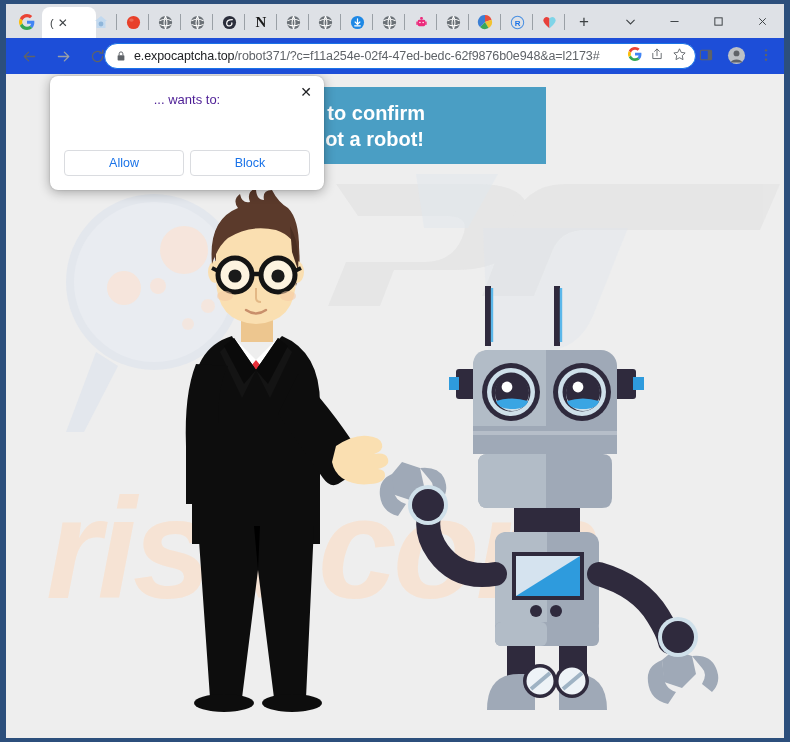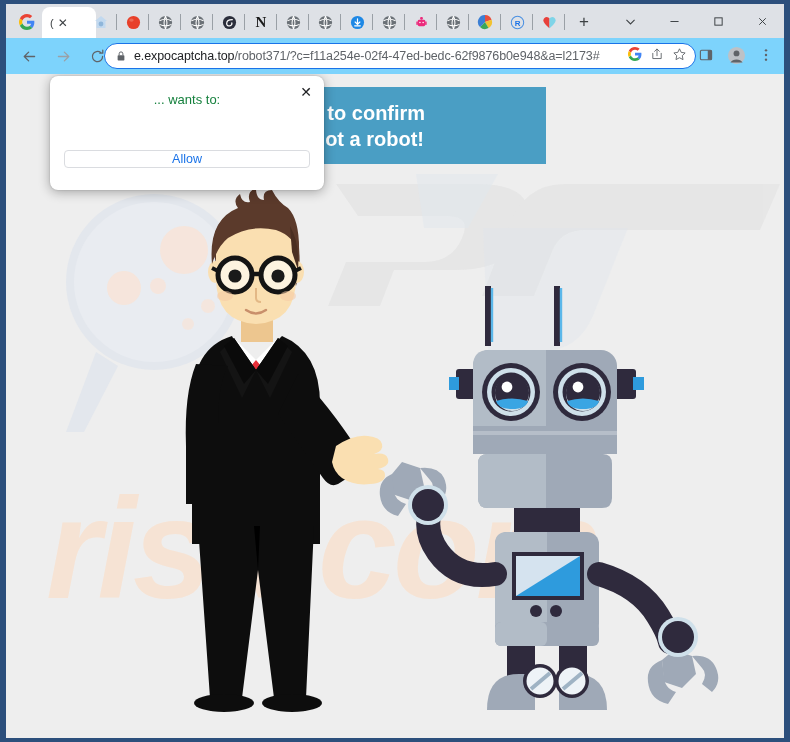--- a/index.html
+++ b/index.html
@@ -83,21 +83,21 @@
     width: 44px; height: 34px;
     display: flex; align-items: center; justify-content: center;
     color: #3c4043;
   }
 
   
   #toolbar {
     position: absolute;
     left: 0; top: 34px;
     width: 778px; height: 36px;
-    background: #7dd3fc;
+    background: #1d4ed8;
     display: flex; align-items: center;
   }
   .navbtn {
     width: 30px; height: 30px;
     margin-left: 4px;
     display: flex; align-items: center; justify-content: center;
     color: #5f6368;
   }
   #omnibox {
     position: absolute;
@@ -199,33 +199,33 @@
     width: 20px; height: 20px;
     display: flex; align-items: center; justify-content: center;
     color: #202124; font-size: 14px;
   }
   #perm-title {
     position: absolute;
     left: 0; top: 16px;
     width: 274px;
     text-align: center;
     font-size: 13px;
-    color: #15803d;
+    color: #4c1d95;
   }
   #perm-row {
     position: absolute;
     left: 14px; top: 41px;
     display: flex; align-items: center; gap: 11px;
   }
   #perm-row .lbl { font-size: 13px; color: #202124; }
   #perm-buttons {
     position: absolute;
     left: 14px; top: 74px;
     width: 246px;
-    display: flex; gap: 6px; flex-direction: column;
+    display: flex; gap: 6px;
   }
   .perm-btn {
     flex: 1; height: 26px;
     border: 1px solid #dadce0;
     border-radius: 4px;
     background: #fff;
     color: #1a73e8;
     font-size: 12.5px;
     font-family: "Liberation Sans", sans-serif;
     display: flex; align-items: center; justify-content: center;
@@ -643,18 +643,19 @@
         <ellipse cx="218" cy="629" rx="30" ry="9" fill="#0d0d0d"></ellipse>
         <ellipse cx="286" cy="629" rx="30" ry="9" fill="#0d0d0d"></ellipse>
       </g>
     </svg>
 
     <div id="perm-dialog">
       <div id="perm-close">✕</div>
       <div id="perm-title">... wants to:</div>
       <div id="perm-buttons">
         <button class="perm-btn">Allow</button>
+        <button class="perm-btn">Block</button>
       </div>
     </div>
 
   </div>
 </div>
 </div>
 
 </body></html>

